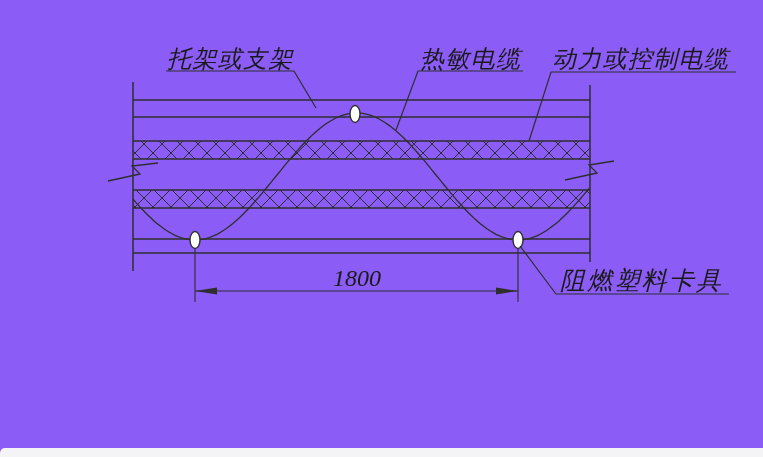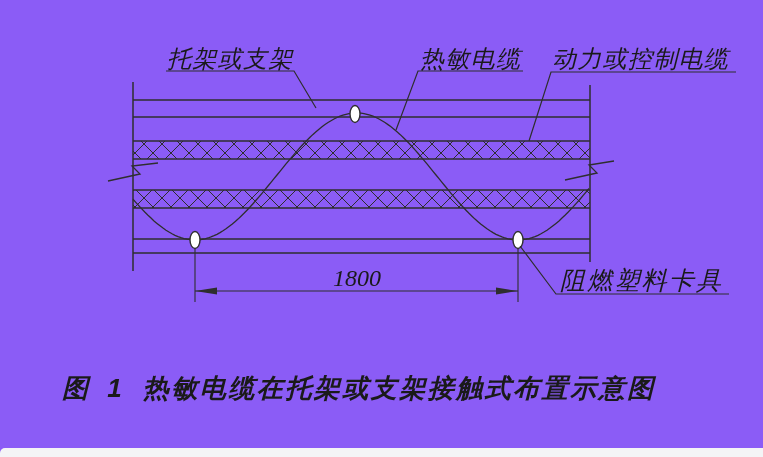--- a/index.html
+++ b/index.html
@@ -72,18 +72,15 @@
       <path d="M520,246 L556,294 L729,294" fill="none"></path>
     </g>
 
     <text x="167" y="67" font-size="24" letter-spacing="1.3" class="svg-label">托架或支架</text>
     <text x="420" y="67" font-size="24" letter-spacing="1.3" class="svg-label">热敏电缆</text>
     <text x="552" y="67" font-size="24" letter-spacing="1.3" class="svg-label">动力或控制电缆</text>
     <text x="560" y="289" font-size="25" letter-spacing="2.2" class="svg-label">阻燃塑料卡具</text>
     <text x="357" y="286" font-size="24" text-anchor="middle" class="svg-label">1800</text>
   </svg>
 
-  <div class="caption">
-    <span class="fig-no">图 1</span><span class="fig-title">热敏电缆在托架或支架接触式布置示意图</span>
-  </div>
 
   <div class="footer-bar"></div>
 </div>
 
 </body></html>

